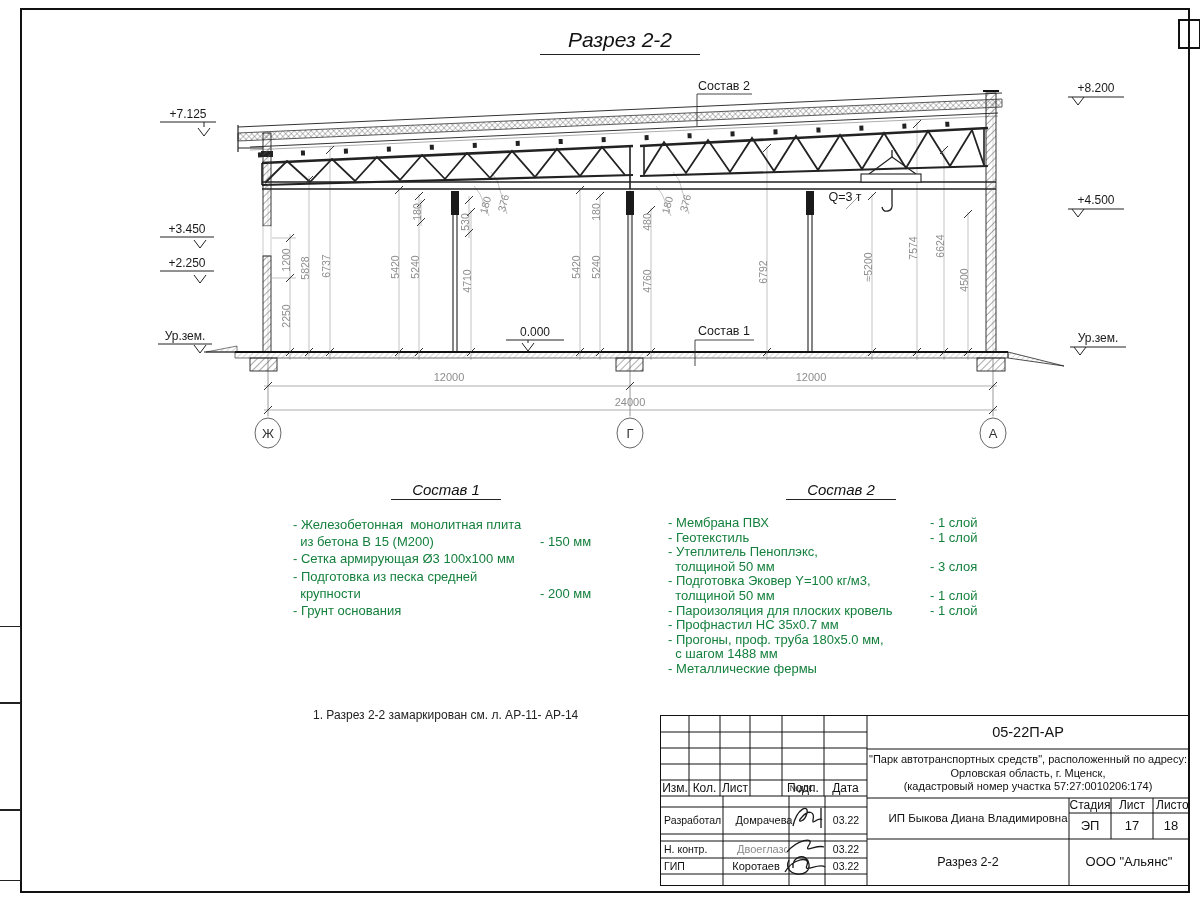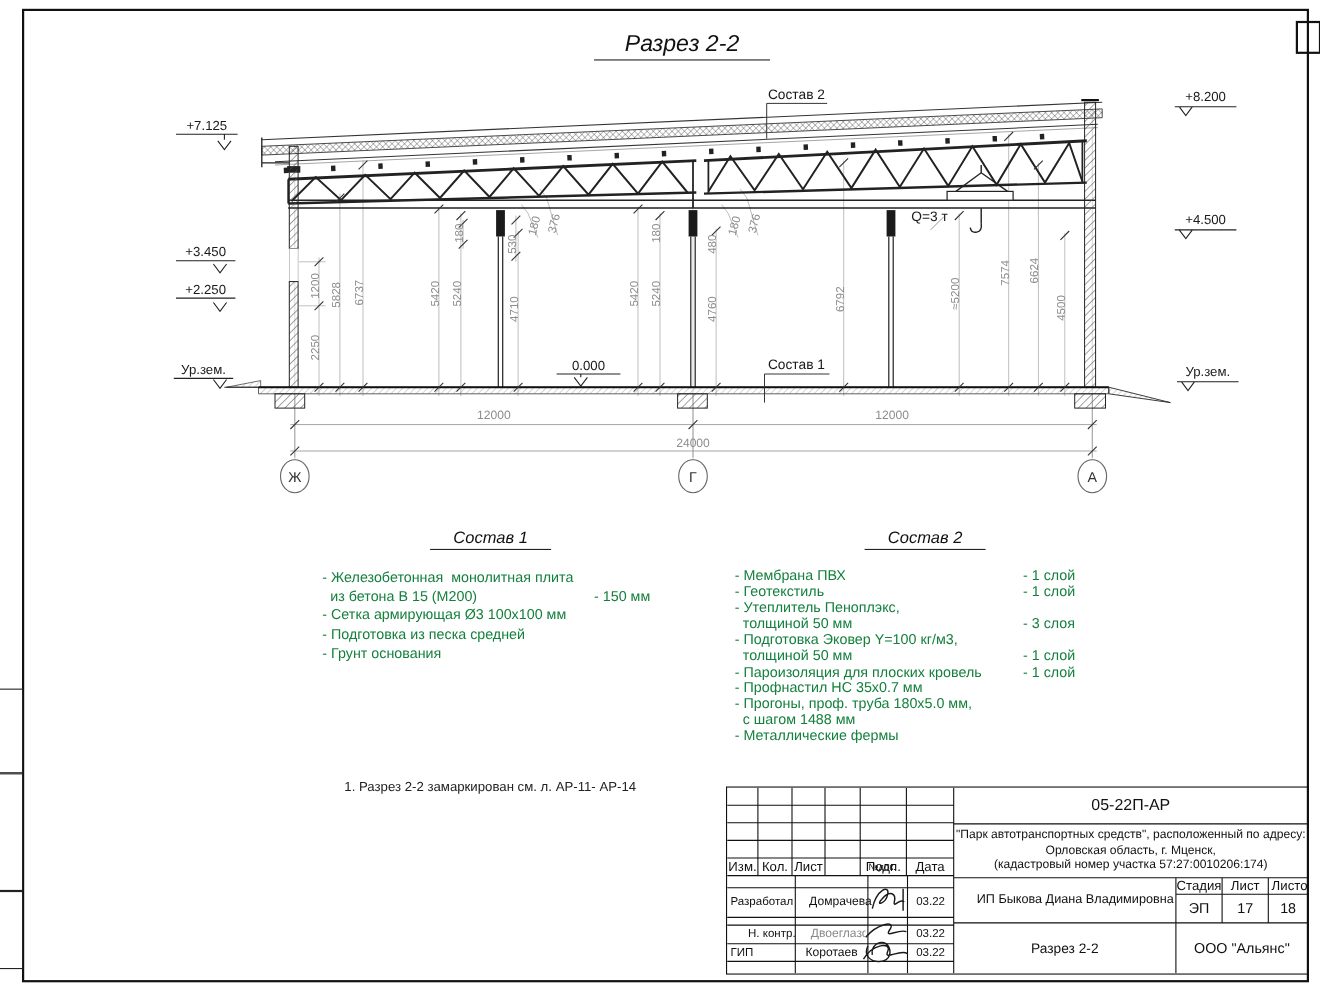--- a/index.html
+++ b/index.html
@@ -215,20 +215,21 @@
       <text x="845" y="201" text-anchor="middle">Q=3 т</text>
     </g>
   </svg>
 
   <div class="abs sostav-h" style="left:391px;top:481px;">Состав 1</div>
   <div class="abs slist s1" style="left:293px;top:516px;width:330px;">
     <div class="row"><span>- Железобетонная  монолитная плита</span><span class="val"></span></div>
     <div class="row"><span>  из бетона В 15 (М200)</span><span class="val">- 150 мм</span></div>
     <div class="row"><span>- Сетка армирующая Ø3 100х100 мм</span><span class="val"></span></div>
     <div class="row"><span>- Подготовка из песка средней</span><span class="val"></span></div>
+    <div class="row"><span>  крупности</span><span class="val">- 200 мм</span></div>
     <div class="row"><span>- Грунт основания</span><span class="val"></span></div>
   </div>
 
   <div class="abs sostav-h" style="left:786px;top:481px;">Состав 2</div>
   <div class="abs slist s2" style="left:668px;top:516px;width:330px;">
     <div class="row"><span>- Мембрана ПВХ</span><span class="val">- 1 слой</span></div>
     <div class="row"><span>- Геотекстиль</span><span class="val">- 1 слой</span></div>
     <div class="row"><span>- Утеплитель Пеноплэкс,</span><span class="val"></span></div>
     <div class="row"><span>  толщиной 50 мм</span><span class="val">- 3 слоя</span></div>
     <div class="row"><span>- Подготовка Эковер Y=100 кг/м3,</span><span class="val"></span></div>
@@ -263,33 +264,33 @@
     <div class="cell tbl-hdr" style="left:28px;top:64px;width:31px;height:16px;line-height:16px;">Кол.</div>
     <div class="cell tbl-hdr" style="left:59px;top:64px;width:30px;height:16px;line-height:16px;">Лист</div>
     <div class="cell" style="left:89px;top:64px;width:32px;height:26px;line-height:16px;font-size:8.5px;padding-left:36px;">№док.</div>
     <div class="cell tbl-hdr" style="left:121px;top:64px;width:42px;height:16px;line-height:16px;">Подп.</div>
     <div class="cell tbl-hdr" style="left:163px;top:64px;width:43px;height:16px;line-height:16px;">Дата</div>
 
     <div class="cell lft" style="left:3px;top:91px;width:58px;height:27px;line-height:27px;font-size:10.5px;">Разработал</div>
     <div class="cell" style="left:62px;top:91px;width:82px;height:27px;line-height:27px;font-size:11px;">Домрачева</div>
     <div class="cell" style="left:164px;top:91px;width:42px;height:27px;line-height:27px;font-size:10.5px;">03.22</div>
 
-    <div class="cell lft" style="left:3px;top:125px;width:58px;height:17px;line-height:17px;font-size:10.5px;margin-left:16px;">Н. контр.</div>
+    <div class="cell lft" style="left:3px;top:125px;width:58px;height:17px;line-height:17px;font-size:10.5px;">Н. контр.</div>
     <div class="cell gray" style="left:62px;top:125px;width:50px;height:17px;line-height:17px;font-size:11px;padding-left:14px;">Двоеглазов</div>
     <div class="cell" style="left:164px;top:125px;width:42px;height:17px;line-height:17px;font-size:10.5px;">03.22</div>
 
     <div class="cell lft" style="left:3px;top:142px;width:58px;height:16px;line-height:16px;font-size:10.5px;">ГИП</div>
     <div class="cell" style="left:62px;top:142px;width:66px;height:16px;line-height:16px;font-size:11px;">Коротаев</div>
     <div class="cell" style="left:164px;top:142px;width:42px;height:16px;line-height:16px;font-size:10.5px;">03.22</div>
 
     <div class="cell" style="left:206px;top:0;width:322px;height:33px;line-height:33px;font-size:14.5px;">05-22П-АР</div>
     <div class="cell" style="left:206px;top:36px;width:322px;height:14px;line-height:14px;font-size:11px;">"Парк автотранспортных средств",  расположенный по адресу:</div>
     <div class="cell" style="left:206px;top:50px;width:322px;height:14px;line-height:14px;font-size:11px;">Орловская область, г. Мценск,</div>
     <div class="cell" style="left:206px;top:63px;width:322px;height:14px;line-height:14px;font-size:11px;">(кадастровый номер участка 57:27:0010206:174)</div>
-    <div class="cell" style="left:204px;top:82px;width:202px;height:41px;line-height:41px;font-size:11.5px;text-align:right;">ИП Быкова Диана Владимировна</div>
+    <div class="cell" style="left:216px;top:82px;width:202px;height:41px;line-height:41px;font-size:11.5px;">ИП Быкова Диана Владимировна</div>
     <div class="cell" style="left:206px;top:123px;width:202px;height:46px;line-height:46px;font-size:12.5px;">Разрез 2-2</div>
     <div class="cell" style="left:408px;top:123px;width:120px;height:46px;line-height:46px;font-size:13px;">ООО "Альянс"</div>
 
     <div class="cell tbl-hdr" style="left:408px;top:82px;width:42px;height:16px;line-height:15px;">Стадия</div>
     <div class="cell tbl-hdr" style="left:450px;top:82px;width:42px;height:15px;line-height:15px;">Лист</div>
     <div class="cell tbl-hdr lft" style="left:492px;top:82px;width:40px;height:15px;line-height:15px;padding-left:3px;">Листов</div>
     <div class="cell" style="left:408px;top:97px;width:42px;height:26px;line-height:26px;font-size:13px;">ЭП</div>
     <div class="cell" style="left:450px;top:97px;width:42px;height:26px;line-height:26px;font-size:13px;">17</div>
     <div class="cell" style="left:492px;top:97px;width:36px;height:26px;line-height:26px;font-size:13px;">18</div>
   </div>

